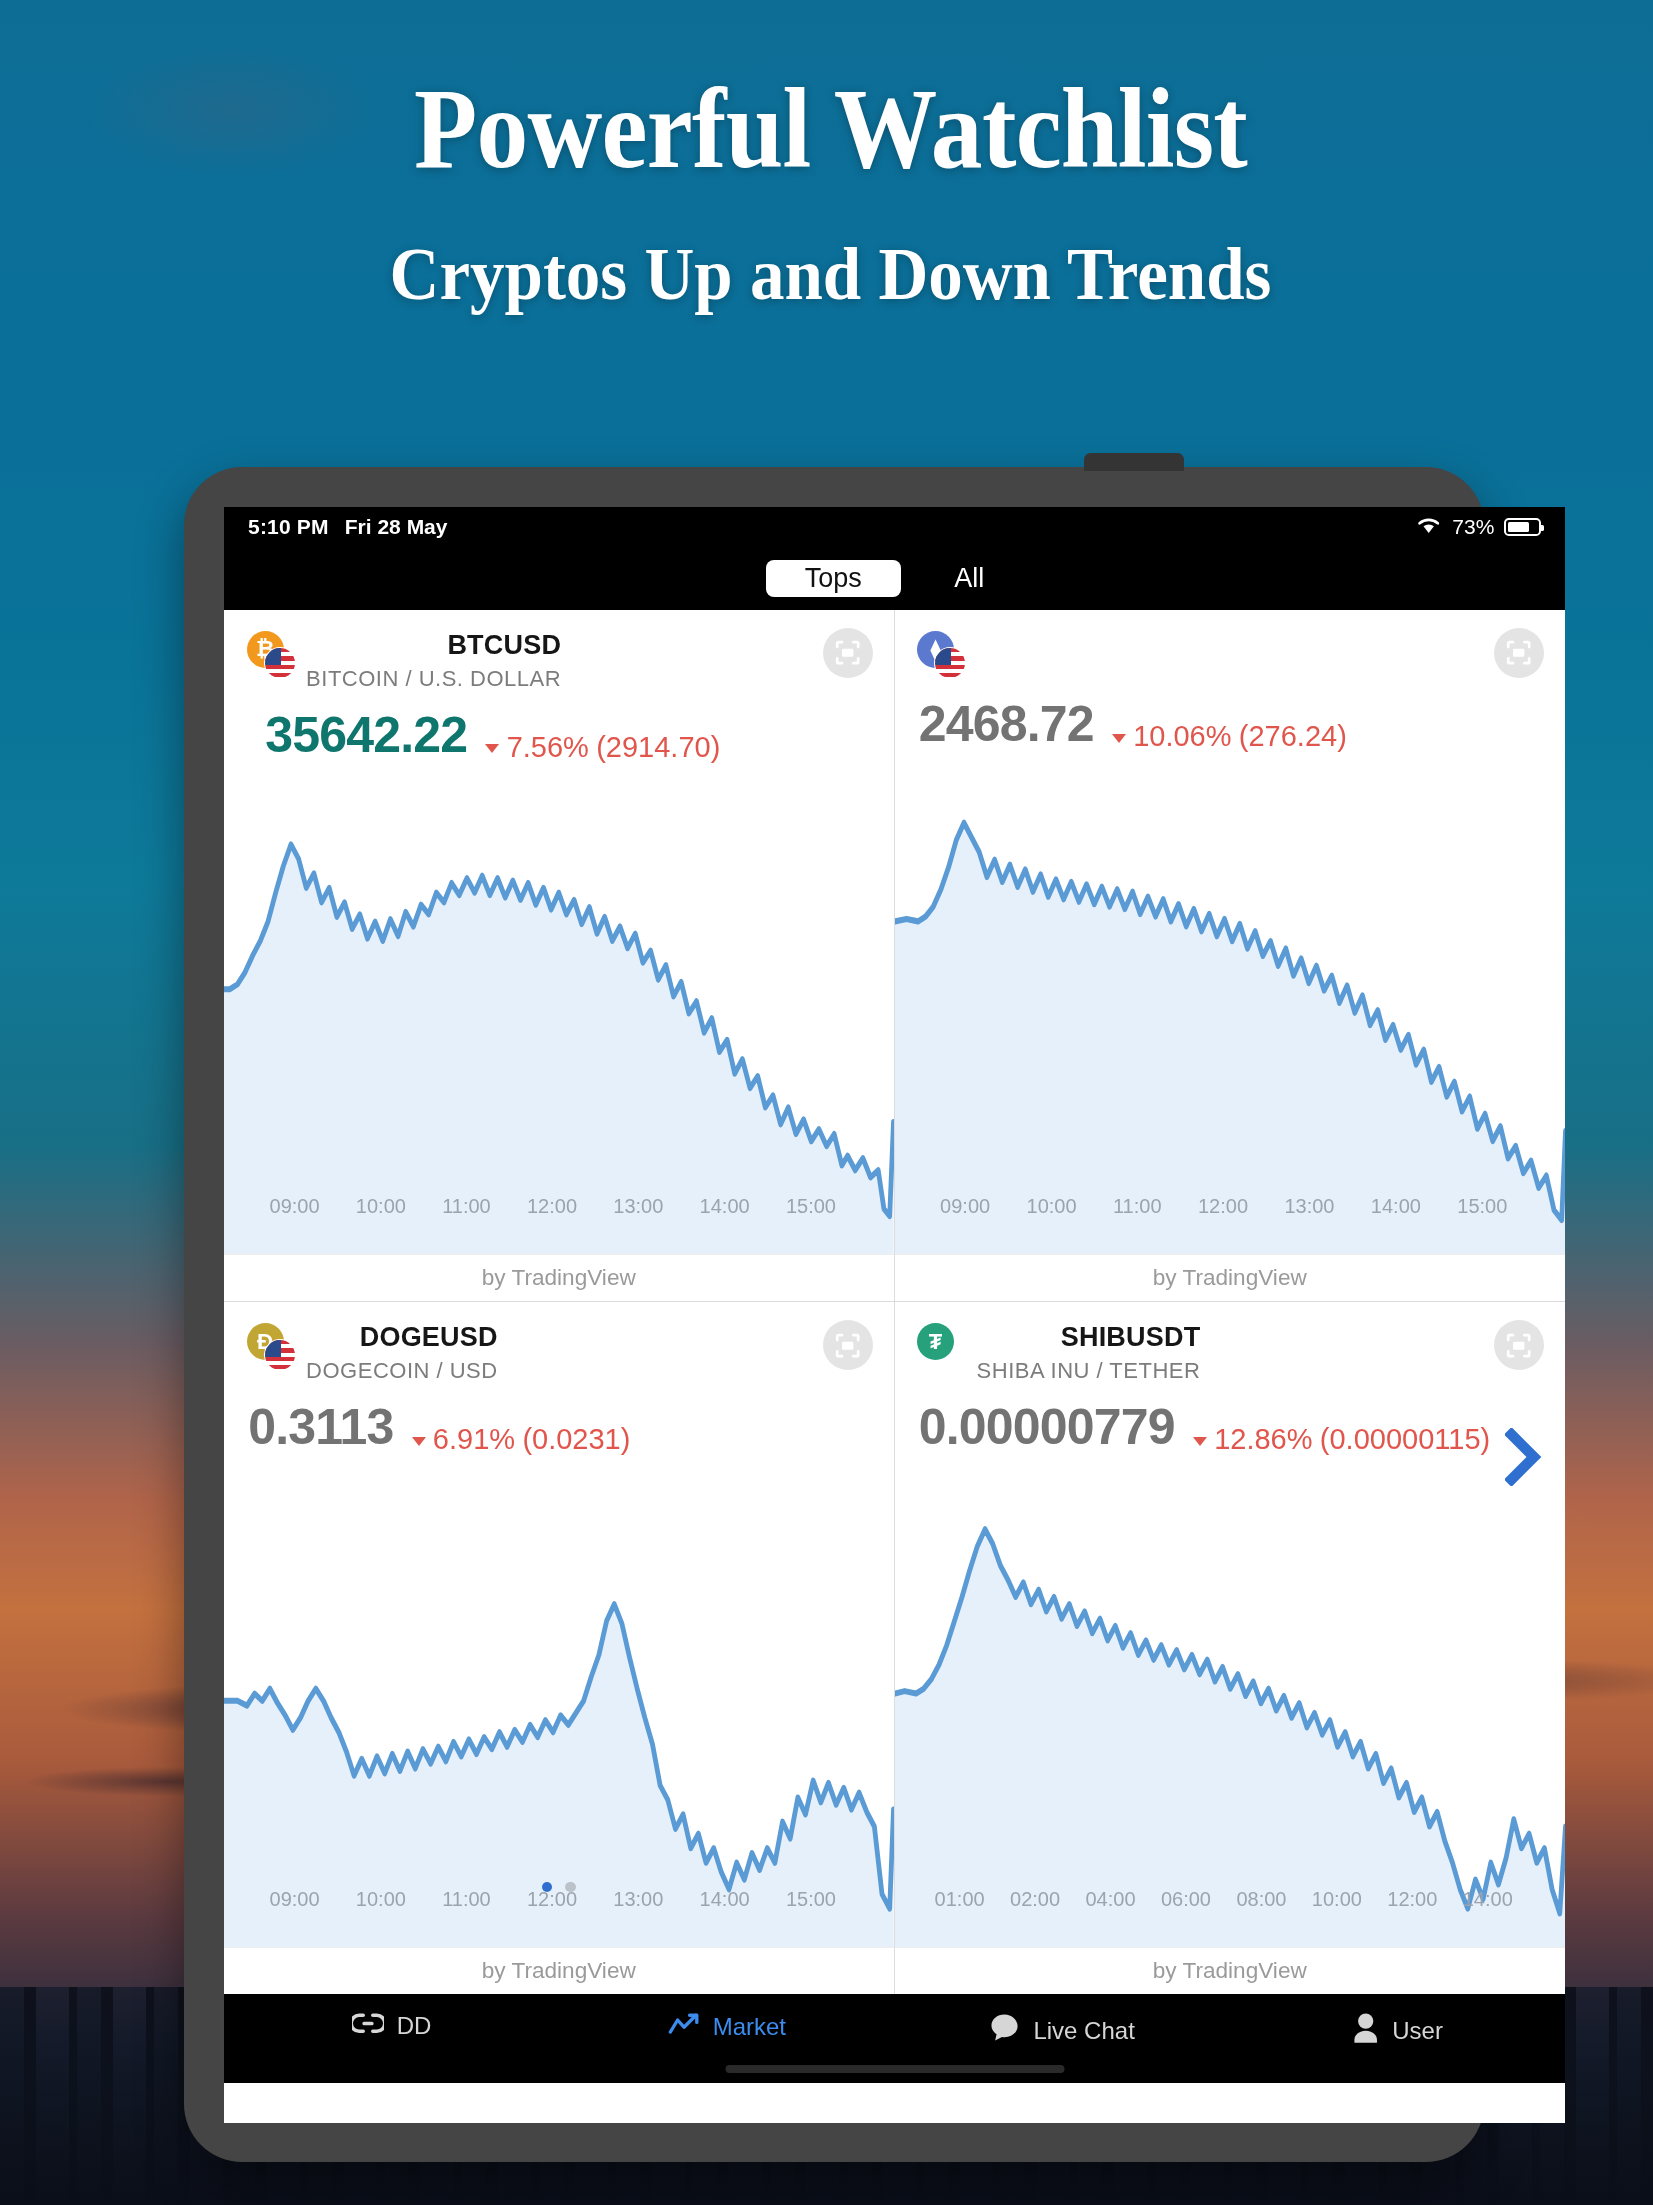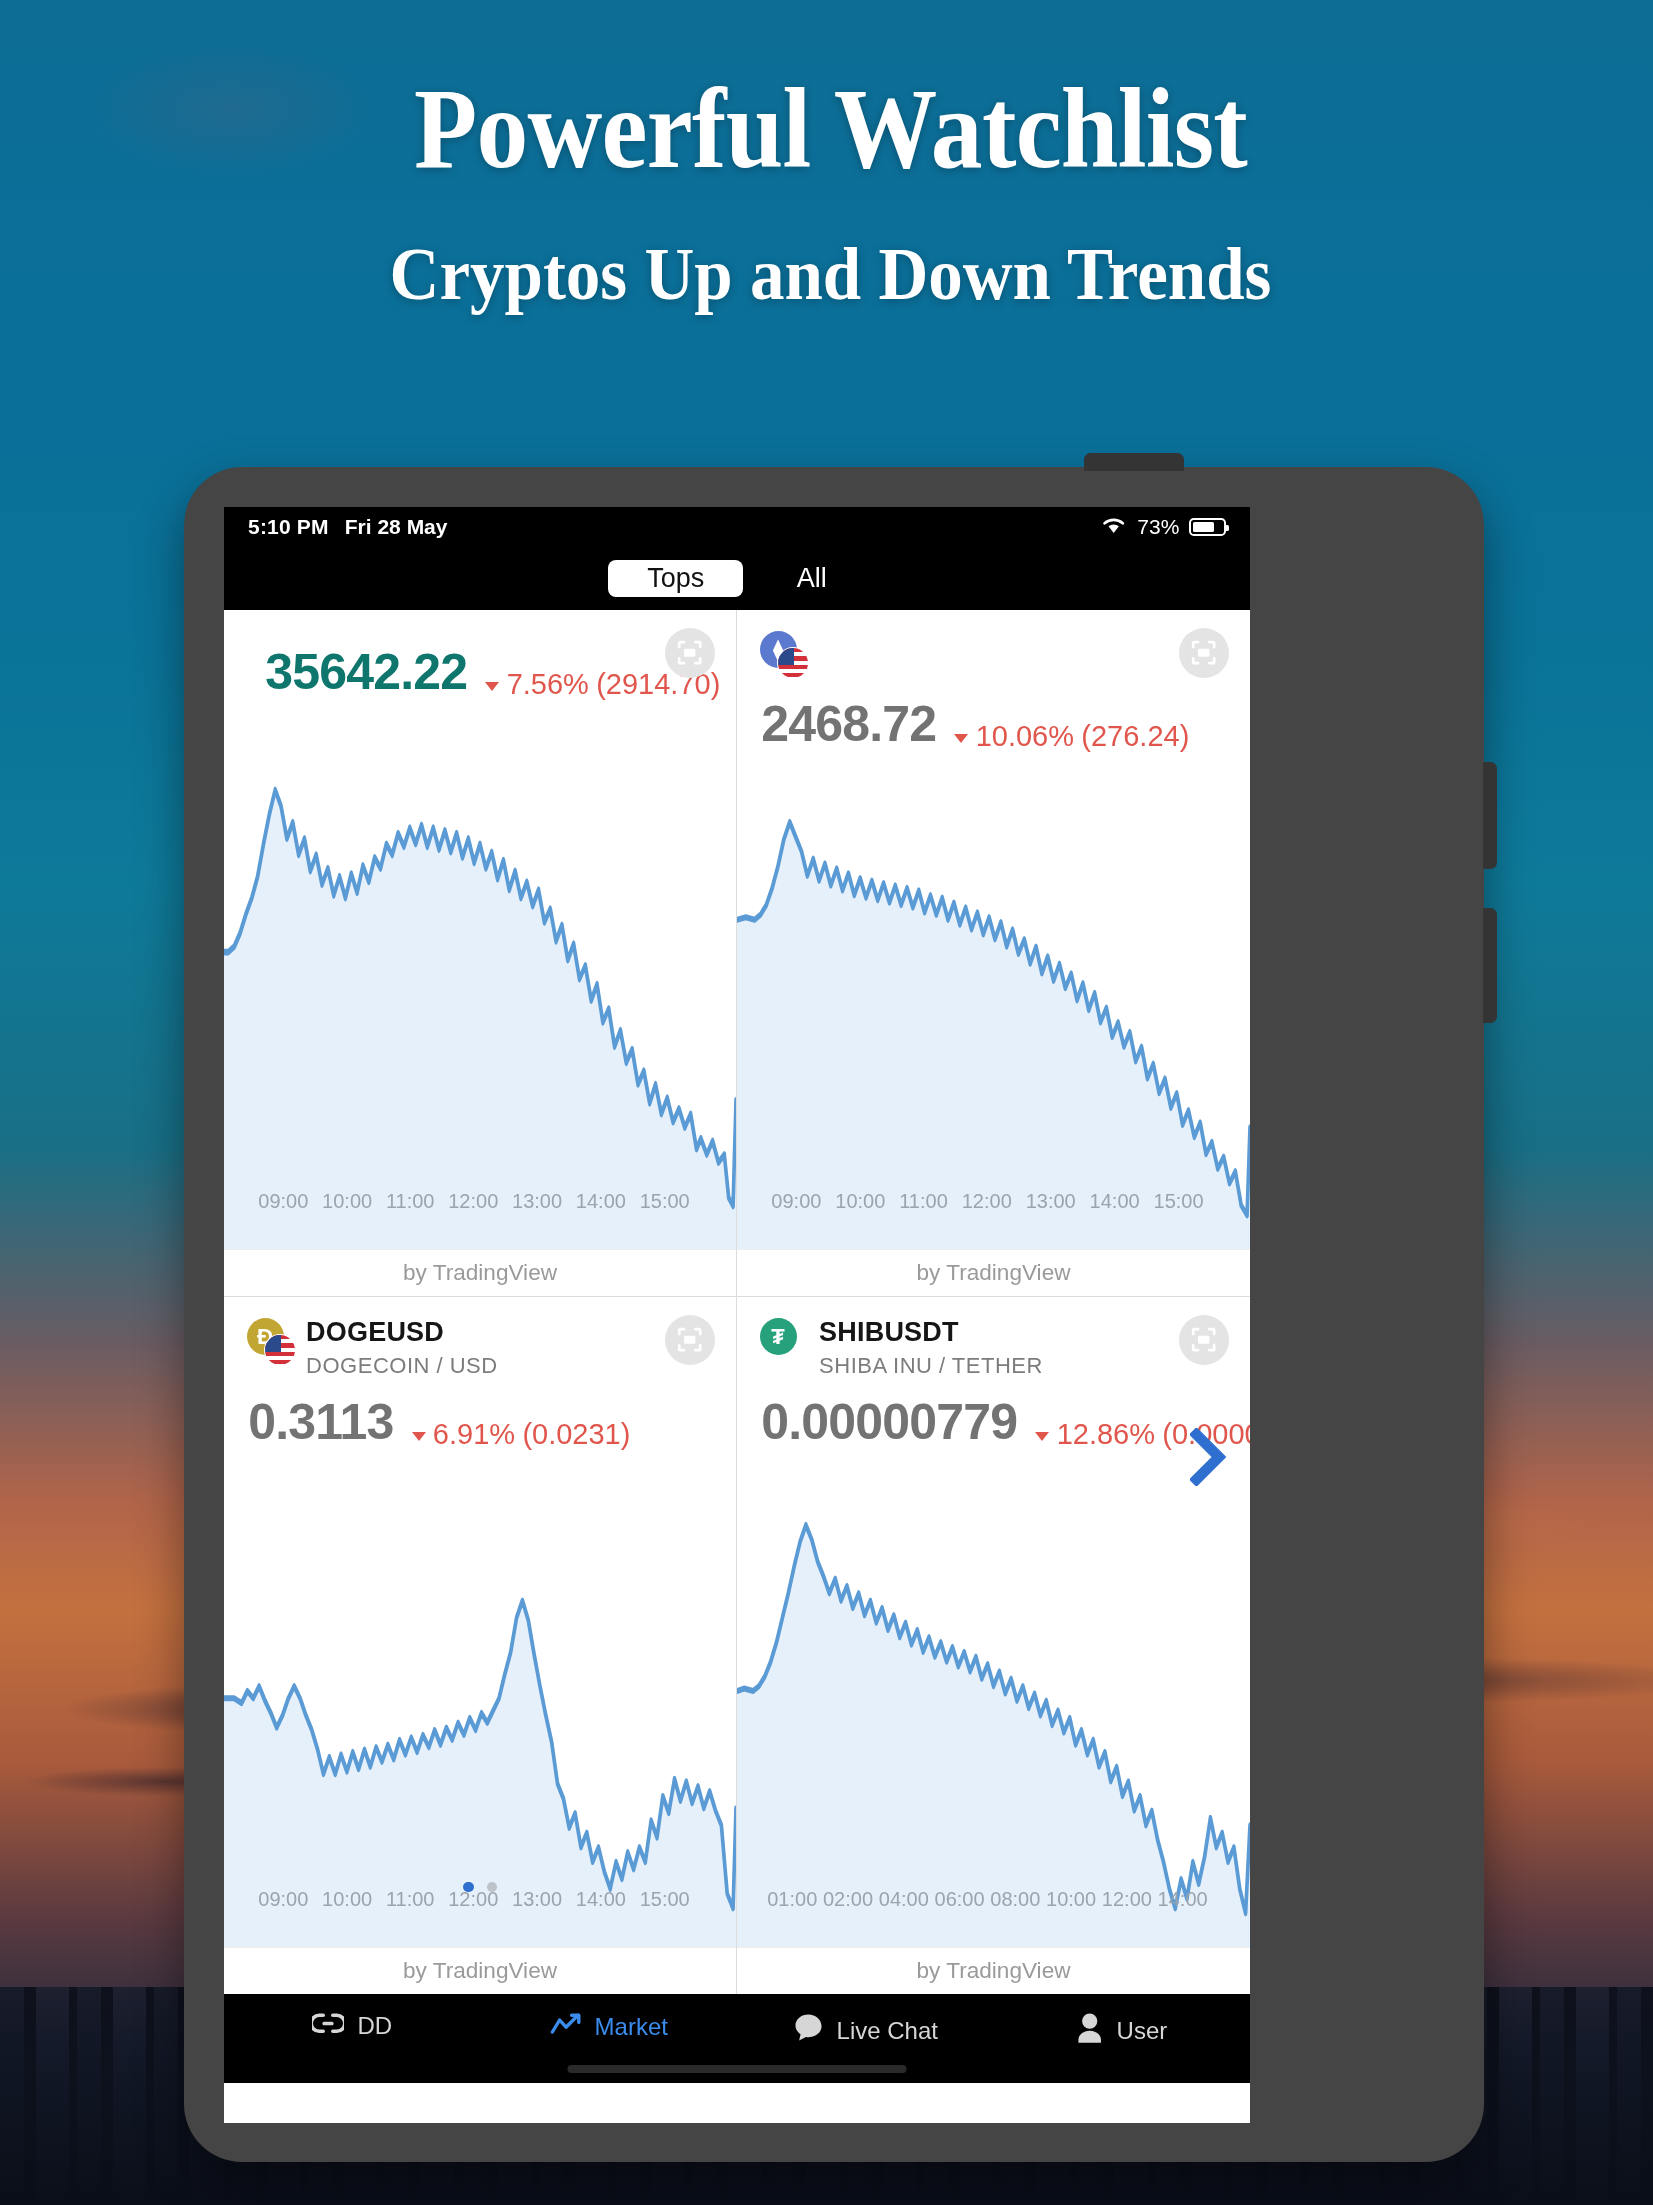--- a/index.html
+++ b/index.html
@@ -90,23 +90,24 @@
     background:#343434; border-radius:0 6.5px 6.5px 0;
   }
   .btn-vol2 {
     position:absolute; right:-13px; top:441px;
     width:14.5px; height:115px;
     background:#343434; border-radius:0 6.5px 6.5px 0;
   }
 
   .screen {
     position:absolute; left:40px; top:40px;
-    width:1026px; height:1616px;
+    width:1341px; height:1616px;
     background:#ffffff;
     overflow:hidden;
+    text-align:right;
   }
 
   
   .statusbar {
     height:40px; background:#000;
     display:flex; align-items:center;
     padding:0 24px; color:#fff;
     font-size:21px;
   }
   .sb-time { font-weight:600; letter-spacing:0.2px; }
@@ -273,20 +274,33 @@
 
     <div class="tabbar">
       <div class="tab active">Tops</div>
       <div class="tab">All</div>
     </div>
 
     <div class="grid">
 
       <div class="card">
         <div class="card-head">
+          <div class="sym-row">
+            <span class="coin-badge">
+              <span class="coin-main" style="background:#f2991d">₿</span>
+              <span class="coin-flag">
+                <span class="flag-stripes"></span>
+                <span class="flag-canton"></span>
+              </span>
+            </span>
+            <span class="sym-text">
+              <div class="sym-name">BTCUSD</div>
+              <div class="sym-desc">BITCOIN / U.S. DOLLAR</div>
+            </span>
+          </div>
           <div class="price-row">
             <span class="price down-red">35642.22</span>
             <span class="change">
               <i class="chev-down"></i>
               <span>7.56%</span>
               <span>(2914.70)</span>
             </span>
           </div>
         </div>
         <div class="expand-btn">

